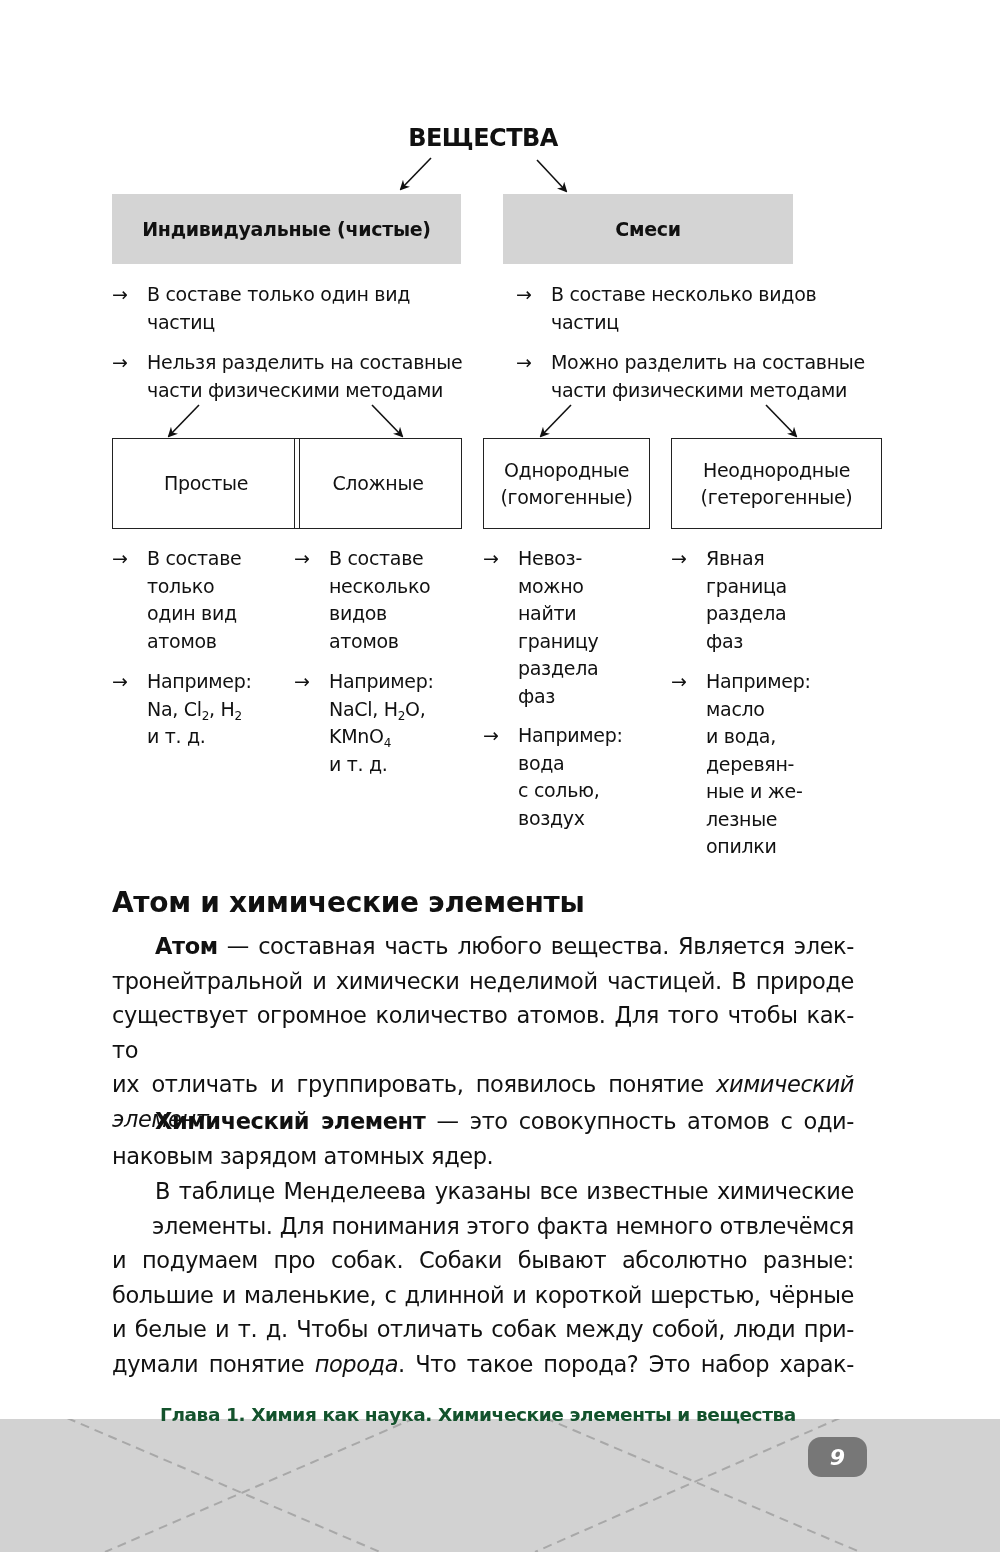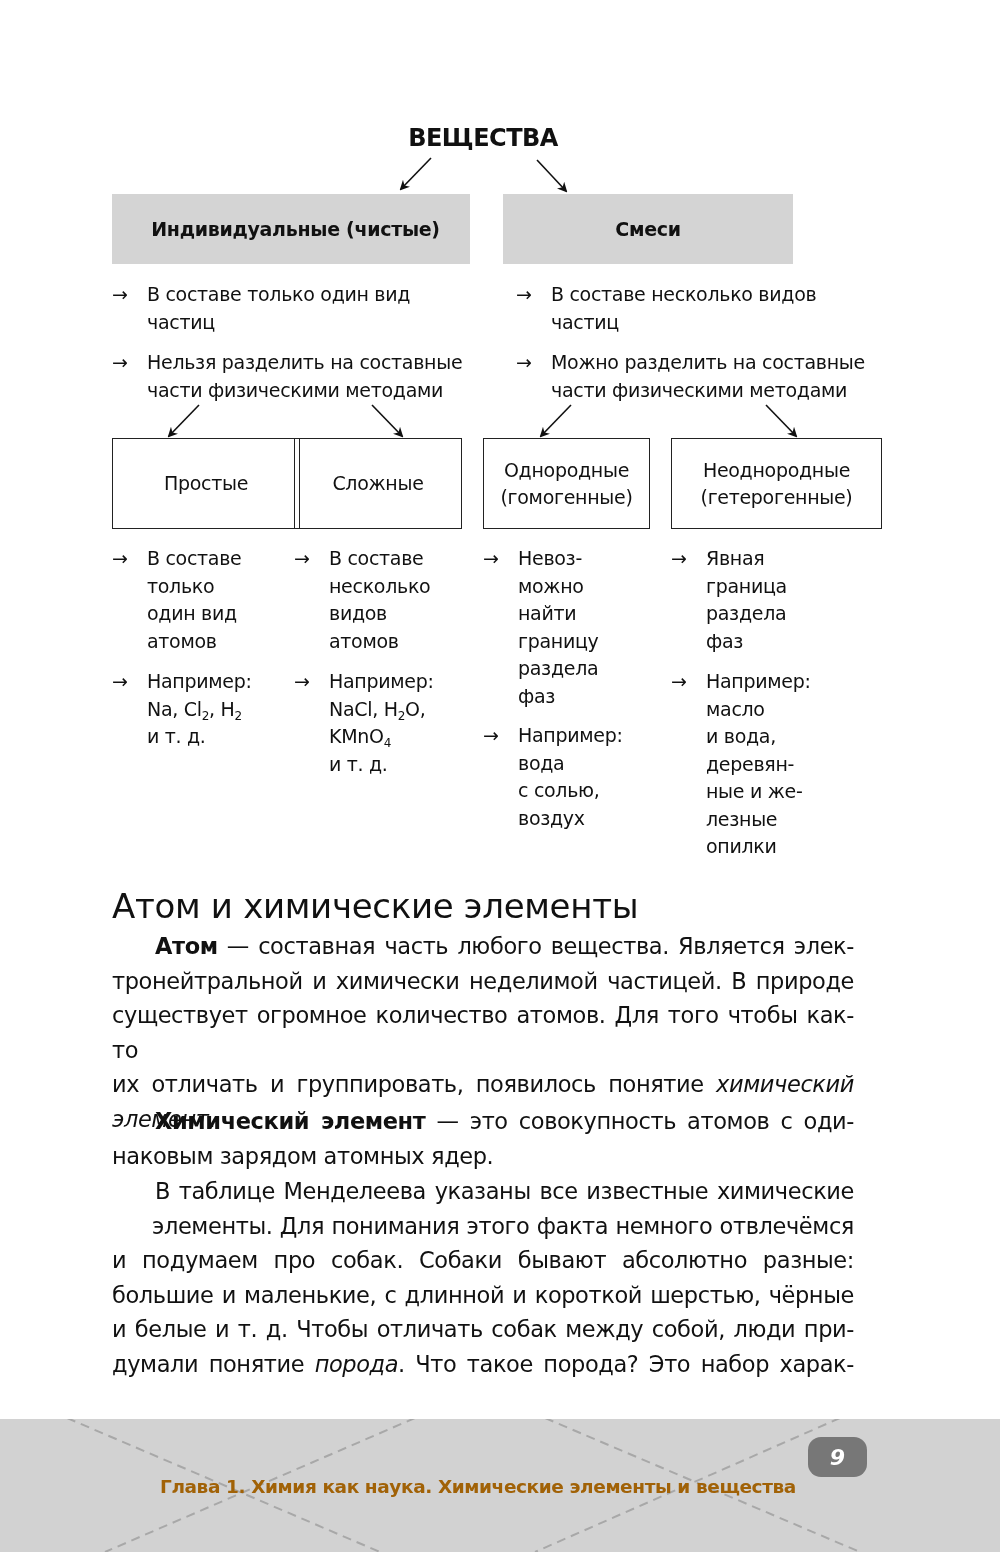--- a/index.html
+++ b/index.html
@@ -22,36 +22,36 @@
     font-size: 19px; line-height: 27.5px; letter-spacing: -0.3px;
   }
   .bullet .arr { position: absolute; left: 0; top: 0; }
   .bullet .txt { display: block; }
   .wbox {
     border: 1.5px solid #222; box-sizing: border-box; top: 438px; height: 91px;
     display: flex; align-items: center; justify-content: center; text-align: center;
     font-size: 19px; line-height: 27px; letter-spacing: -0.3px;
   }
   .heading {
-    left: 112px; top: 886px; font-weight: normal; font-size: 34px; letter-spacing: -0.3px;
+    left: 112px; top: 886px; font-weight: bold; font-size: 28px; letter-spacing: -0.3px;
   }
   .para {
     left: 112px; width: 742px; font-size: 22.5px; line-height: 34.6px;
     text-align: justify; letter-spacing: -0.4px;
   }
   .para .first { display: inline-block; width: 43px; }
   .para b { font-weight: bold; }
   .para i { font-style: italic; }
   sub { font-size: 12px; vertical-align: -4px; line-height: 0; }
   .footer {
     left: 0; top: 1419px; width: 1000px; height: 133px; background: #d2d2d2;
   }
   .footer-text {
-    left: 160px; top: 1476px; font-weight: bold; font-size: 18.5px; letter-spacing: -0.4px;
-    color: #a16207;
+    left: 160px; top: 1404px; font-weight: bold; font-size: 18.5px; letter-spacing: -0.4px;
+    color: #14532d;
   }
   .page-badge {
     left: 808px; top: 1437px; width: 59px; height: 40px; border-radius: 13px;
     background: #777777; color: #ffffff; display: flex; align-items: center; justify-content: center;
     font-size: 22px; font-style: italic; font-weight: bold;
   }
 </style>
 </head>
 <body>
 
@@ -66,21 +66,21 @@
     <line x1="537" y1="160" x2="566" y2="191"></line>
     <line x1="199" y1="405" x2="169" y2="436"></line>
     <line x1="372" y1="405" x2="402" y2="436"></line>
     <line x1="571" y1="405" x2="541" y2="436"></line>
     <line x1="766" y1="405" x2="796" y2="436"></line>
   </g>
 </svg>
 
 <div class="abs title-top">ВЕЩЕСТВА</div>
 
-<div class="abs graybox" style="left:112px;width:349px;padding-left:9px;">
+<div class="abs graybox" style="left:112px;width:349px;">
   <span>Индивидуальные (чистые)</span>
 </div>
 <div class="abs graybox" style="left:503px;width:290px;">
   <span>Смеси</span>
 </div>
 
 <div class="abs bullet" style="left:112px;top:281px;width:345px;padding-left:35px;box-sizing:border-box;">
   <span class="arr">→</span>
   <span class="txt">В составе только один вид</span>
   <span class="txt">частиц</span>

